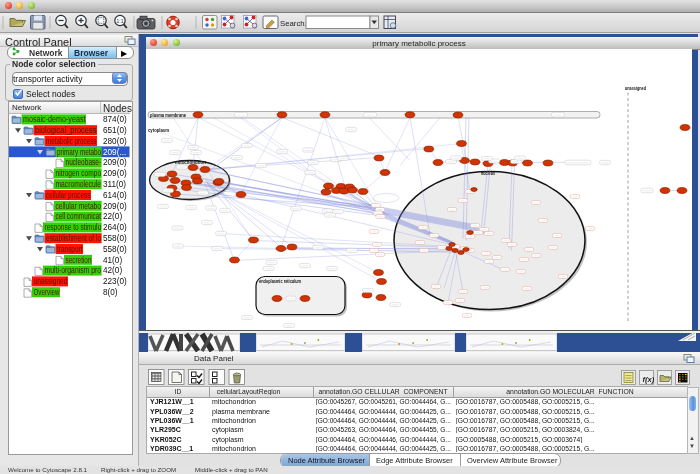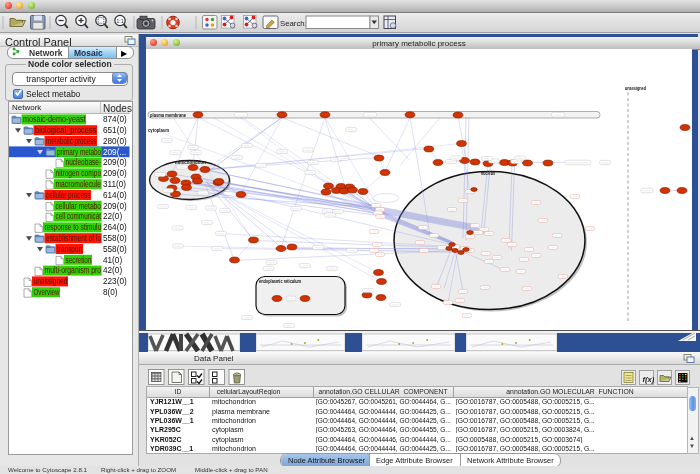--- a/index.html
+++ b/index.html
@@ -95,52 +95,52 @@
 <svg class="abs" style="left:124px;top:36px;" width="12" height="9" viewBox="0 0 12 9">
   <rect x="1" y="0.5" width="7" height="5.5" fill="none" stroke="#8a8a66" stroke-width="1"></rect>
   <rect x="4" y="3" width="7" height="5.5" fill="#eef4fb" stroke="#5b7ca6" stroke-width="1"></rect>
 </svg>
 
 <div class="abs" style="left:7px;top:46px;width:125px;height:11px;background:#fff;
   border:1px solid #8f8f8f;border-radius:6px;overflow:hidden;">
   <div class="abs" style="left:60px;top:0;width:47px;height:11px;
     background:linear-gradient(#d9effc,#9ed2f2 55%,#7dc2ee);border-left:1px solid #8f8f8f;border-right:1px solid #8f8f8f;"></div>
   <div class="abs" style="left:21px;top:1px;font-size:8.5px;font-weight:bold;color:#333;">Network</div>
-  <div class="abs" style="left:66px;top:1px;font-size:8.5px;font-weight:bold;color:#1c2c48;">Mosaic</div>
+  <div class="abs" style="left:66px;top:1px;font-size:8.5px;font-weight:bold;color:#1c2c48;">Browser</div>
   <div class="abs" style="left:113px;top:1.5px;font-size:8px;color:#000;">▶</div>
 </div>
 <svg class="abs" style="left:11px;top:47px;" width="10" height="9" viewBox="0 0 10 9">
   <circle cx="3" cy="2" r="1.4" fill="#2fa32f"></circle>
     <circle cx="7" cy="4.5" r="1.4" fill="#2fa32f"></circle>
   <circle cx="3" cy="7" r="1.4" fill="#2fa32f"></circle>
     <line x1="3" y1="2" x2="7" y2="4.5" stroke="#2fa32f" stroke-width="0.8"></line>
   <line x1="3" y1="7" x2="7" y2="4.5" stroke="#2fa32f" stroke-width="0.8"></line>
 </svg>
 
 <div class="abs" style="left:5px;top:64px;width:126px;height:35px;border:1px solid #adadad;border-radius:3px;"></div>
-<div class="abs" style="left:26px;top:59px;background:#e7e7e7;padding:0 2px;font-size:8.5px;font-weight:bold;color:#2a2a2a;">Node color selection</div>
+<div class="abs" style="left:10px;top:59px;background:#e7e7e7;padding:0 2px;font-size:8.5px;font-weight:bold;color:#2a2a2a;">Node color selection</div>
 
 <div class="abs" style="left:12px;top:72px;width:114px;height:12px;background:#fff;
   border:1px solid #8a8a8a;border-radius:4px;">
-  <div class="abs" style="left:0;top:1px;width:96px;text-align:center;font-size:8.5px;color:#111;">transporter activity</div>
+  <div class="abs" style="left:0;top:1px;width:96px;text-align:left;font-size:8.5px;color:#111;">transporter activity</div>
 </div>
 <div class="abs" style="left:112px;top:72px;width:15px;height:12px;border-radius:3px 4px 4px 3px;
   background:linear-gradient(#9cc1f5,#5d93ea 50%,#3f7ae4);border:1px solid #6a83a8;box-sizing:border-box;">
   <svg width="13" height="10" viewBox="0 0 13 10" style="position:absolute;left:0;top:0;">
     <polygon points="6.5,1 9,4 4,4" fill="#fff"></polygon>
       <polygon points="6.5,9 9,6 4,6" fill="#fff"></polygon>
   </svg>
 </div>
 
 <div class="abs" style="left:13px;top:89px;width:8px;height:8px;border-radius:2px;
   background:linear-gradient(#8ab6ef,#4a84e2);border:1px solid #3f6cb0;"></div>
 <svg class="abs" style="left:13px;top:86px;" width="12" height="12" viewBox="0 0 12 12">
   <path d="M2.5 6.5 L4.5 9 L8.5 3.5" fill="none" stroke="#fff" stroke-width="1.6"></path>
 </svg>
-<div class="abs" style="left:26px;top:89px;font-size:8.5px;color:#111;">Select metabo</div>
+<div class="abs" style="left:26px;top:89px;font-size:8.5px;color:#111;">Select nodes</div>
 
 <div class="abs" style="left:8px;top:101px;width:123px;height:352px;background:#fff;border:1px solid #9a9a9a;"></div>
 <div class="abs" style="left:9px;top:102px;width:121px;height:10.5px;
   background:linear-gradient(#fdfdfd,#e2e2e2);border-bottom:1px solid #b8b8b8;">
   <div class="abs" style="left:3px;top:1px;font-size:8px;color:#222;">Network</div>
   <div class="abs" style="left:94px;top:1px;font-size:10px;color:#222;">Nodes</div>
   <div class="abs" style="left:91px;top:0;width:1px;height:10.5px;background:#c5c5c5;"></div>
 </div>
 <div id="tree" class="abs" style="left:9px;top:113.5px;width:121px;height:200px;font-size:8.5px;padding-left:24px;">
     <svg width="121" height="200" style="position: absolute; left: 0px; top: 0px;">
@@ -802,20 +802,20 @@
   <div class="abs" style="left:1px;top:47px;font-size:6px;color:#444;">▲</div>
   <div class="abs" style="left:1px;top:55px;font-size:6px;color:#444;">▼</div>
 </div>
 
 <div class="abs" style="left:280px;top:452.5px;width:279px;height:13px;background:#fff;
   border:1px solid #9a9a9a;border-radius:7px;overflow:hidden;">
   <div class="abs" style="left:0;top:0;width:88px;height:13px;background:linear-gradient(#a8c6e8,#7ba3d4);border-right:1px solid #9a9a9a;"></div>
   <div class="abs" style="left:88px;top:0;width:91px;height:13px;border-right:1px solid #9a9a9a;"></div>
   <div class="abs" style="left:7px;top:2px;font-size:7.5px;color:#14141f;">Node Attribute Browser</div>
   <div class="abs" style="left:95px;top:2px;font-size:7.5px;color:#222;">Edge Attribute Browser</div>
-  <div class="abs" style="left:186px;top:2px;font-size:7.5px;color:#222;">Network Attribute Browser</div>
+  <div class="abs" style="left:186px;top:2px;font-size:7.5px;color:#222;">Overview Attribute Browser</div>
 </div>
 
 <div class="abs" style="left:0;top:466px;width:700px;height:8px;background:#e3e3e3;">
   <div class="abs" style="left:8px;top:0px;font-size:6.2px;color:#333;">Welcome to Cytoscape 2.8.1</div>
   <div class="abs" style="left:101px;top:0px;font-size:6.2px;color:#333;">Right-click + drag to ZOOM</div>
   <div class="abs" style="left:195px;top:0px;font-size:6.2px;color:#333;">Middle-click + drag to PAN</div>
 </div>
 
 </body></html>

